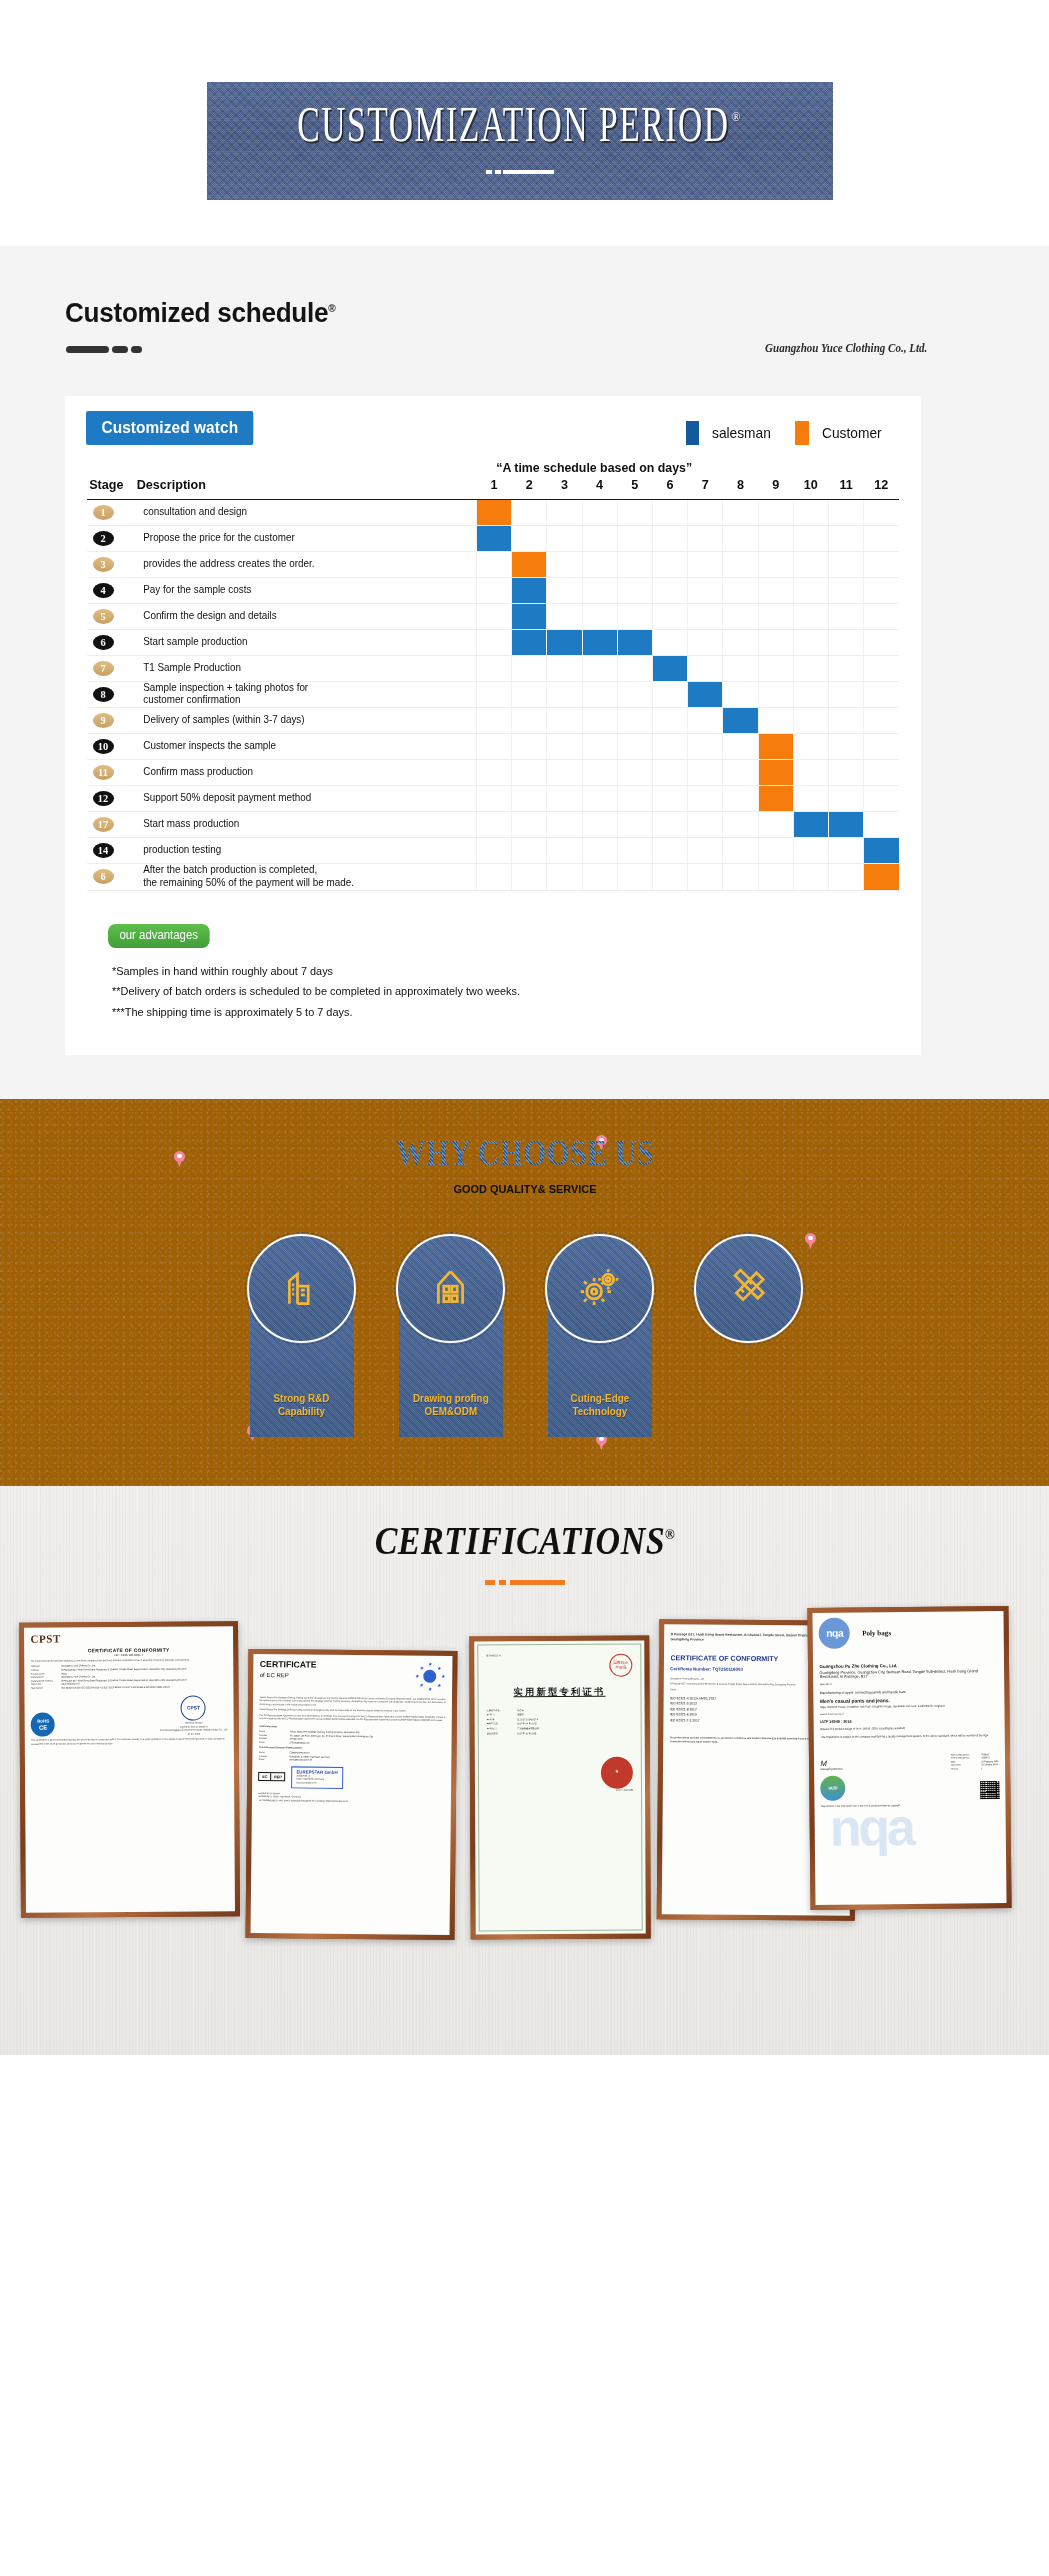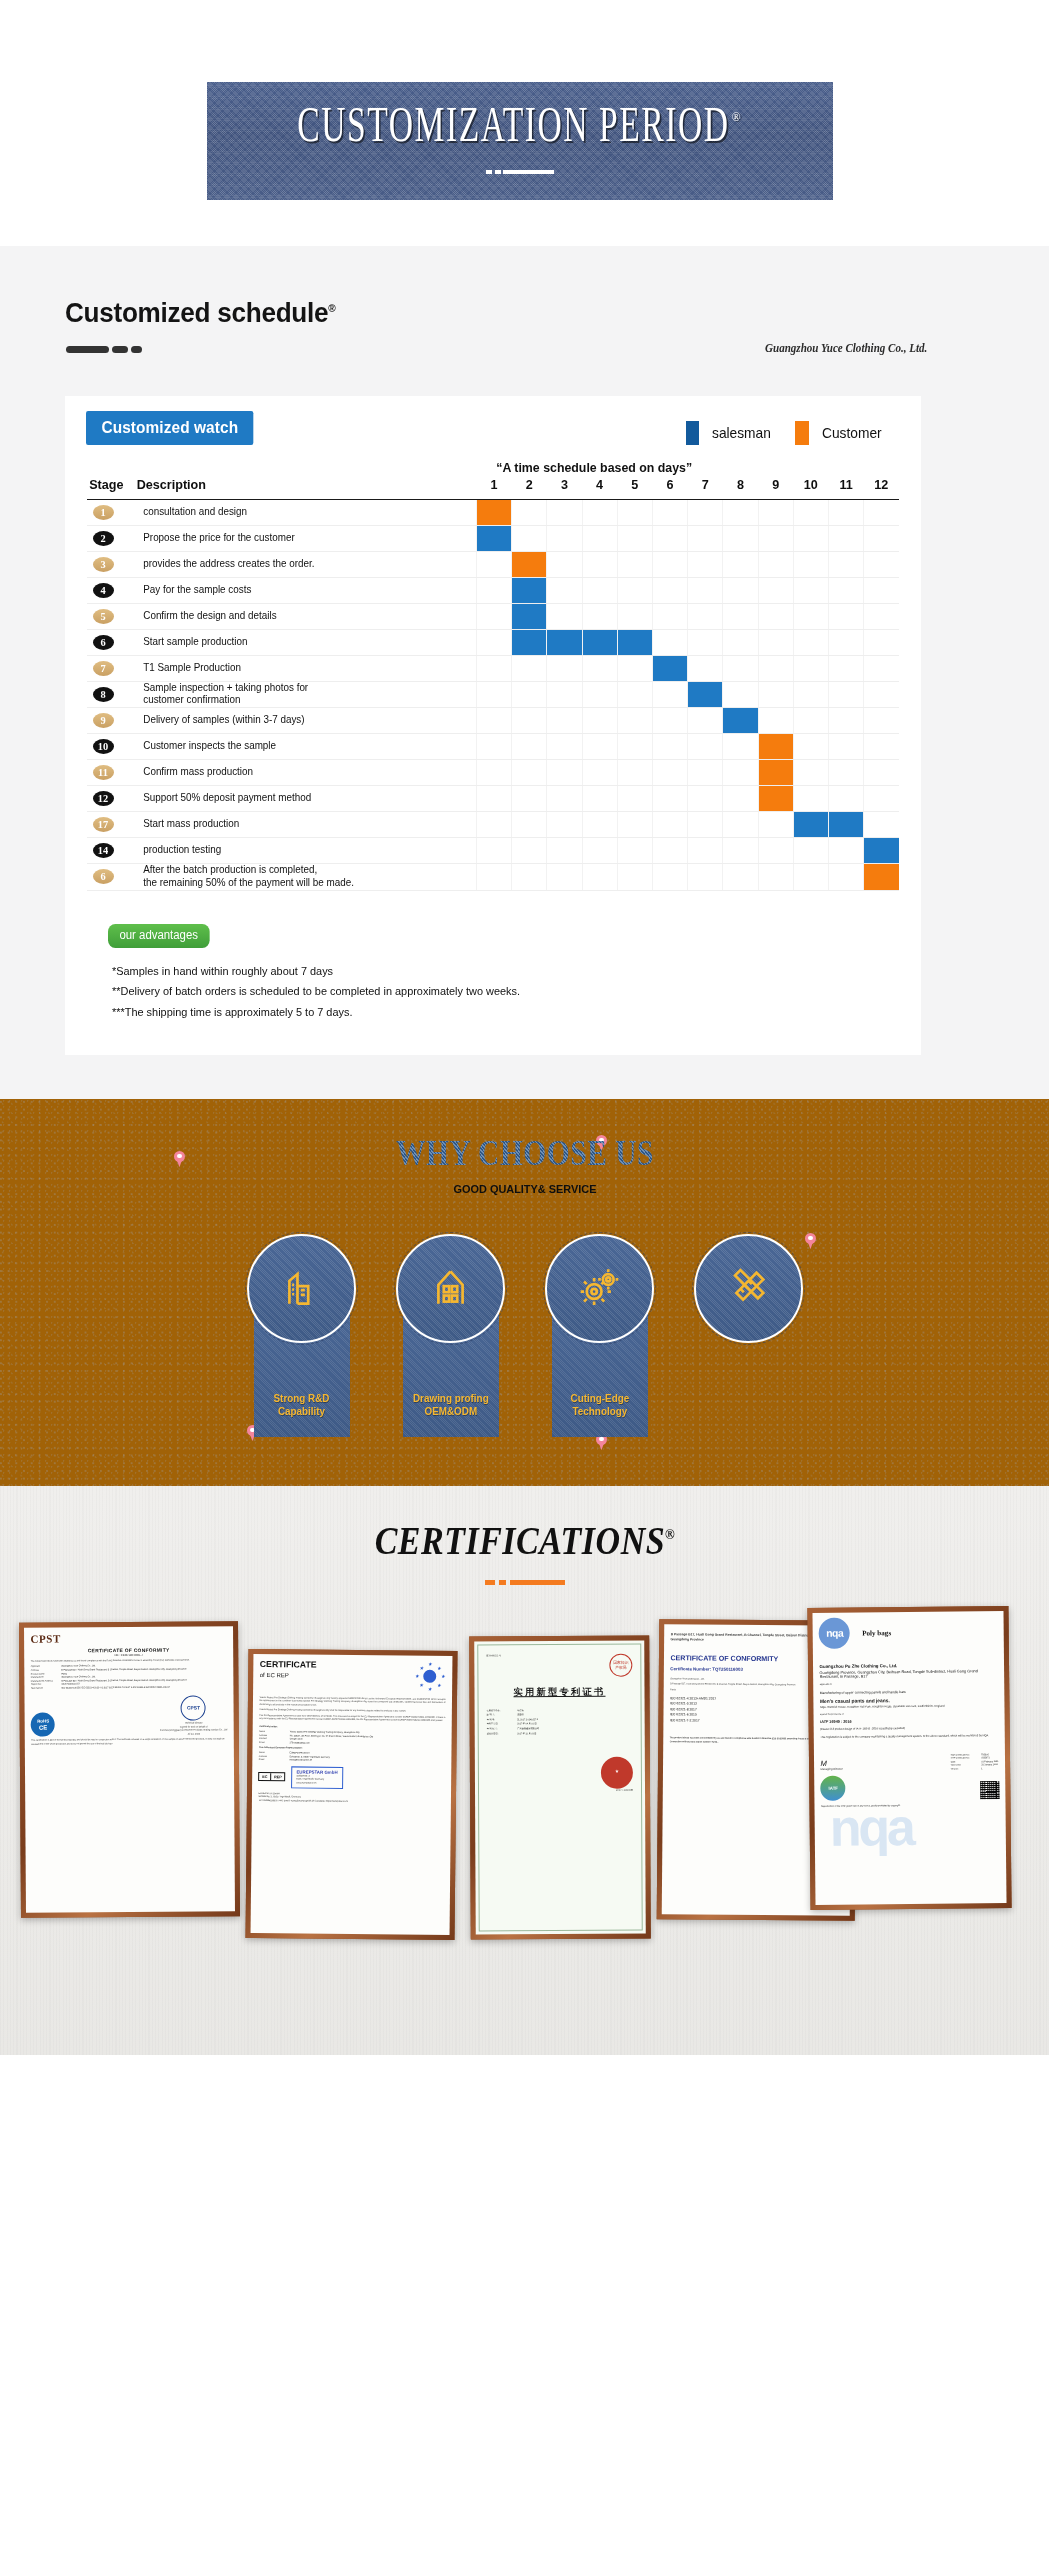--- a/index.html
+++ b/index.html
@@ -167,21 +167,21 @@
     width:109px; height:109px; border-radius:50%;
     background:
       repeating-linear-gradient(45deg, rgba(255,255,255,.12) 0 0.5px, rgba(0,0,0,0) 0.5px 1.6px),
       linear-gradient(180deg,#4a6796,#3e5a86);
     border:2.7px solid #fff;
     outline:1.1px dashed rgba(40,60,100,.55); outline-offset:1.6px;
     display:flex; align-items:center; justify-content:center;
     position:relative; z-index:2;
   }
   .feat .body{
-    width:96px; margin-top:-43px; padding:57px 5.5px 18.6px 5.5px;
+    width:104px; margin-top:-43px; padding:57px 5.5px 18.6px 5.5px;
     background:
       repeating-linear-gradient(45deg, rgba(255,255,255,.10) 0 0.5px, rgba(0,0,0,0) 0.5px 1.6px),
       linear-gradient(180deg,#4a6796,#3e5a86);
     text-align:center; z-index:1; position:relative;
     min-height:137px;
     display:flex; align-items:flex-end; justify-content:center;
   }
   .feat .cap{
     color:#f5b731; font-size:10.4px; font-weight:bold; line-height:1.28;
     text-shadow:0.5px 0.5px 0 rgba(0,0,0,.35); transform:scaleX(.95);

